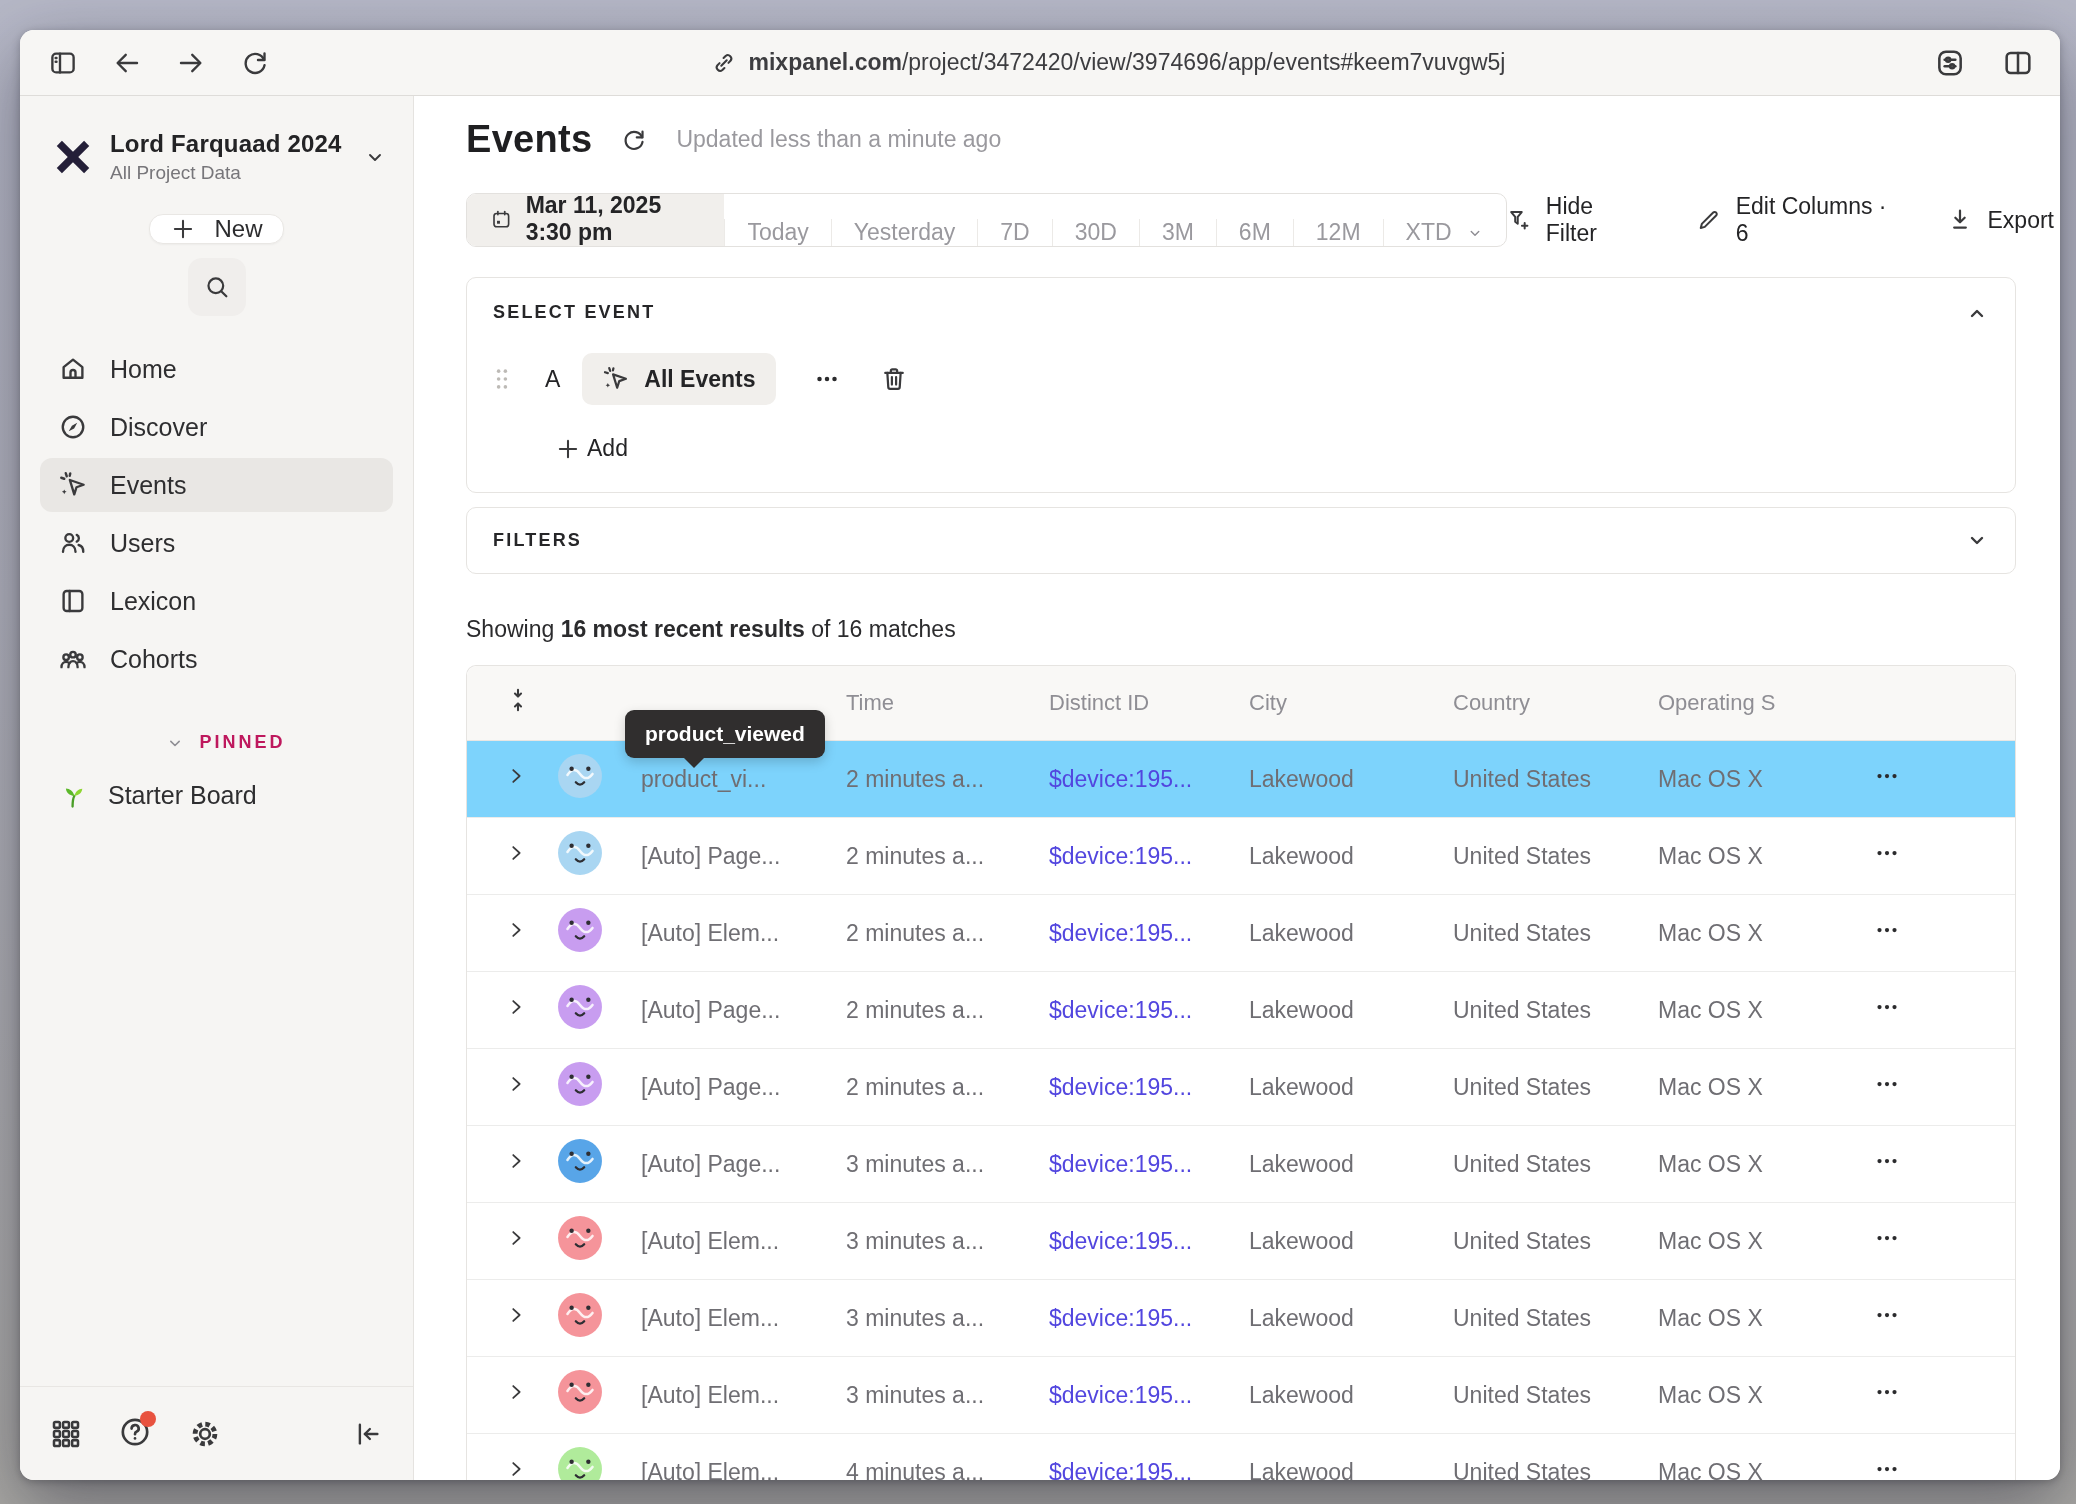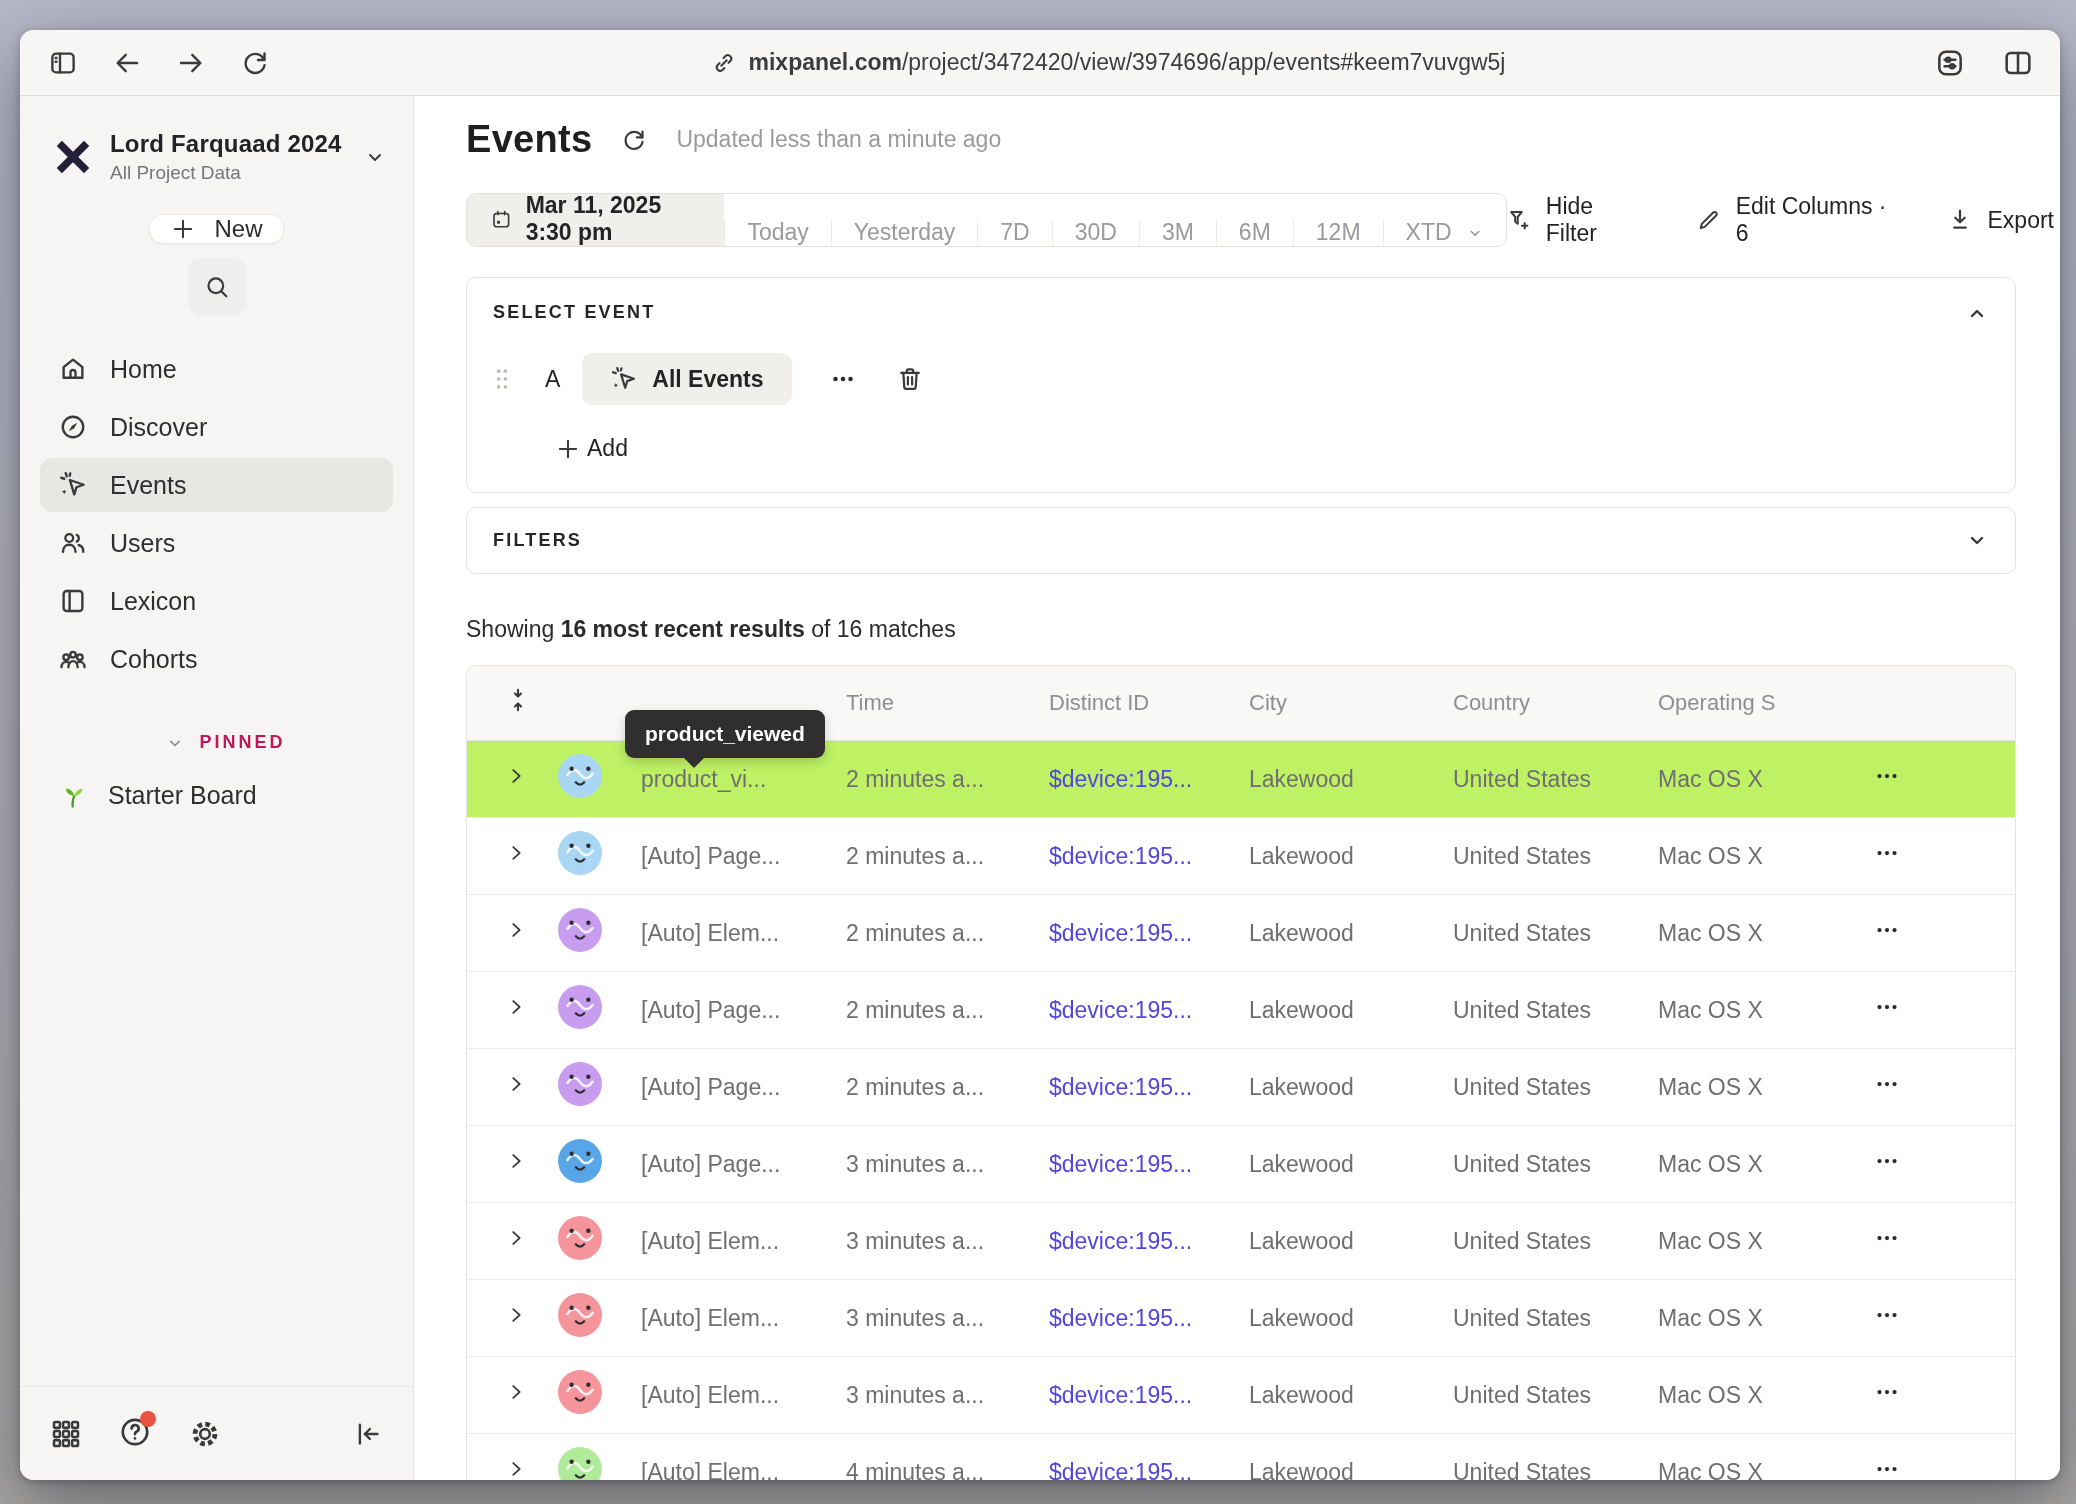--- a/index.html
+++ b/index.html
@@ -64,35 +64,35 @@
   .tb-btn { display:flex; align-items:center; gap:14px; font-size:23px; color:#242426; font-weight:400; }
 
   
   .card { border:1px solid #e6e4e1; border-radius:10px; background:#fff; position:relative; }
   .select-card { margin-top:30px; padding:24px 26px 30px 26px; }
   .section-label { font-size:18px; font-weight:700; letter-spacing:2.2px; color:#262628; }
   .card-chev { position:absolute; right:26px; top:24px; }
   .event-row { display:flex; align-items:center; gap:22px; margin-top:30px; }
   .letter { font-size:23px; color:#242426; margin-left:12px; }
   .event-chip { display:flex; align-items:center; gap:14px; background:#f1efec; border-radius:10px;
-    padding:12px 28px; font-size:23px; font-weight:700; color:#242426; }
+    padding:12px 20px; font-size:23px; font-weight:700; color:#242426; }
   .add-row { display:flex; align-items:center; gap:6px; margin-top:30px; margin-left:62px;
     font-size:23px; color:#242426; }
   .filters-card { margin-top:14px; padding:22px 26px; }
   .results-line { margin-top:42px; font-size:23px; color:#2b2b2d; }
   .results-line b { font-weight:700; }
 
   
   .table-card { margin-top:22px; border-radius:10px 10px 0 0; border-bottom:none; overflow:visible; }
   .tgrid { display:grid; grid-template-columns:90px 84px 205px 203px 200px 204px 205px 190px 1fr; align-items:center; }
   .thead { height:75px; background:#f9f8f6; border-bottom:1px solid #e8e6e3; border-radius:10px 10px 0 0;
     font-size:22px; color:#8f8e94; }
   .th { white-space:nowrap; overflow:hidden; }
   .trow { height:77px; border-bottom:1px solid #ececeb; font-size:23px; color:#6f6e73; }
-  .trow.highlighted { background:#bef264; }
+  .trow.highlighted { background:#7dd3fc; }
   .cell { white-space:nowrap; overflow:hidden; }
   .c-exp { padding-left:38px; }
   .idlink { color:#5246df; border-bottom:2px dashed #c4c0f2; padding-bottom:2px; }
 
   .tooltip { position:absolute; left:158px; top:44px; height:48px; background:#302e2e; color:#fff;
     border-radius:9px; display:flex; align-items:center; padding:0 20px; font-size:21px; font-weight:700;
     z-index:5; box-shadow:0 4px 12px rgba(0,0,0,.18); }
   .tooltip::after { content:""; position:absolute; left:58px; bottom:-10px; border:11px solid transparent;
     border-top-color:#302e2e; border-bottom:none; }
 

